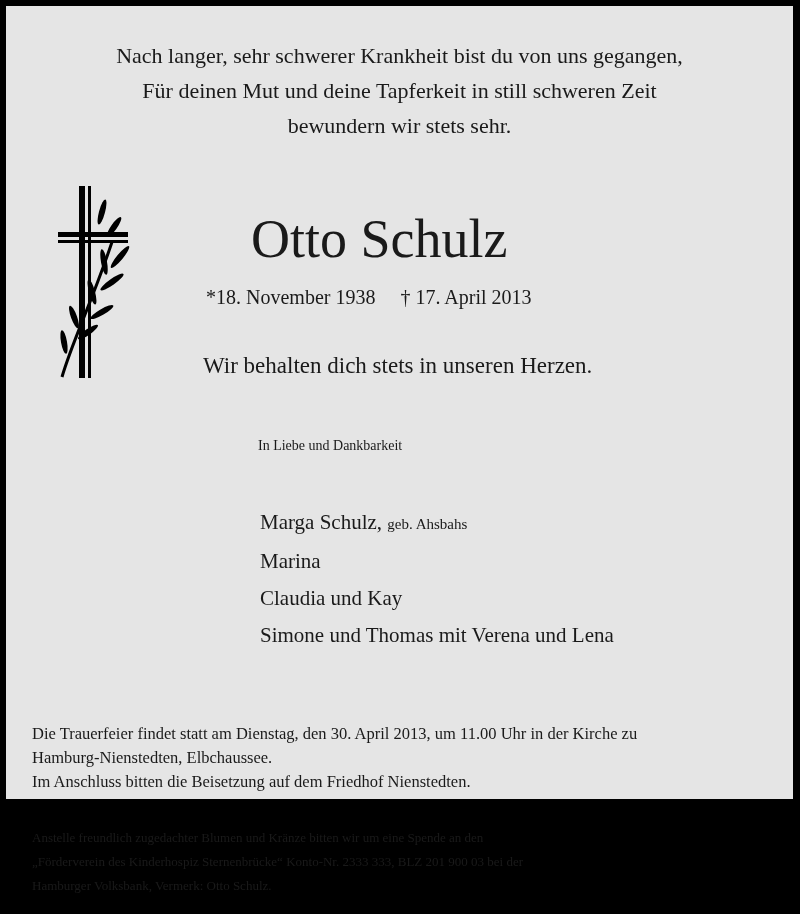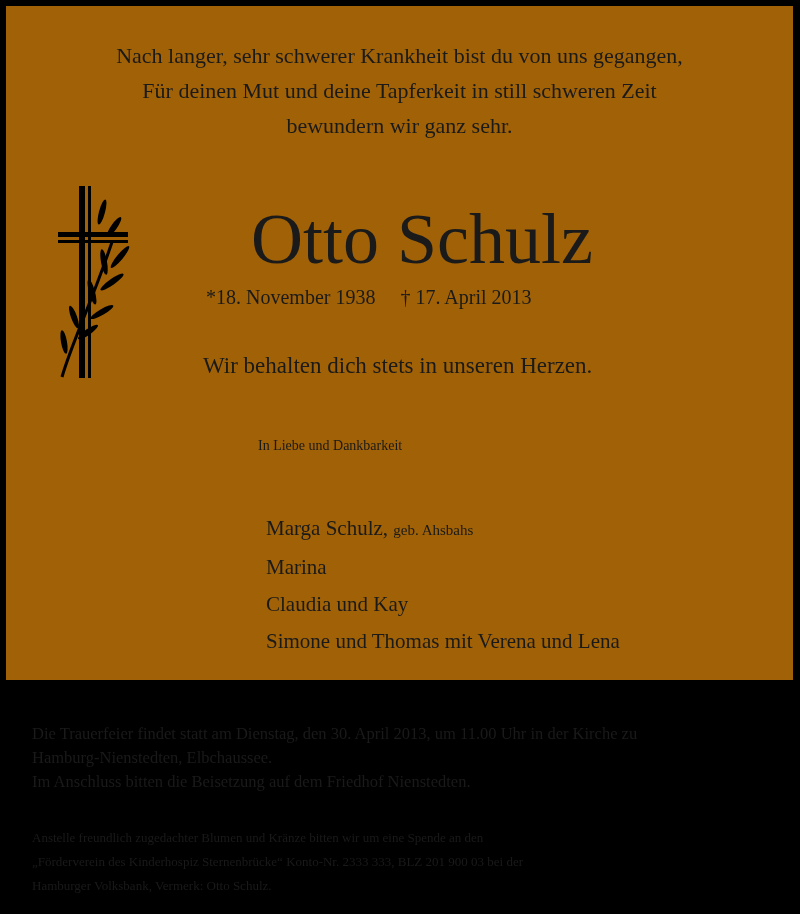--- a/index.html
+++ b/index.html
@@ -1,39 +1,39 @@
 <!DOCTYPE html>
 <html><head>
 <meta charset="utf-8">
 <style>
   html, body { margin:0; padding:0; }
   body { width:800px; height:914px; background:#000; position:relative; overflow:hidden; }
-  .card { position:absolute; left:6px; top:6px; width:787px; height:674px; background:#a16207; color:#1a1a1a;
+  .card { position:absolute; left:6px; top:6px; width:787px; height:793px; background:#e5e5e5; color:#1a1a1a;
     font-family:"Liberation Serif", "DejaVu Serif", serif; }
   .intro { position:absolute; left:0; right:0; top:32px; text-align:center; font-size:22px; line-height:35px; }
   .emblem { position:absolute; left:46px; top:176px; width:80px; height:200px; }
-  .name { position:absolute; left:245px; top:198px; font-size:72px; line-height:70px; }
+  .name { position:absolute; left:245px; top:198px; font-size:54px; line-height:70px; }
   .dates { position:absolute; left:200px; top:278px; font-size:20px; line-height:26px; white-space:pre; }
   .motto { position:absolute; left:197px; top:345px; font-size:23px; line-height:30px; }
   .closing { position:absolute; left:252px; top:426px; font-size:14px; line-height:28px; }
-  .family { position:absolute; left:252px; top:496px; font-size:21px; line-height:37px; margin:8px; padding:0; list-style:none; }
+  .family { position:absolute; left:252px; top:496px; font-size:21px; line-height:37px; margin:2px; padding:0; list-style:none; }
   .family .note { font-size:15px; }
   .service { position:absolute; left:26px; top:716px; width:740px; font-size:16.5px; line-height:24px; }
   .donation { position:absolute; left:26px; top:820px; width:740px; font-size:13px; line-height:24px; text-align:justify; }
   .line { display:block; }
 </style>
 </head>
 <body>
 
 <div class="card">
 
   <div class="intro">
     <span class="line">Nach langer, sehr schwerer Krankheit bist du von uns gegangen,</span>
     <span class="line">Für deinen Mut und deine Tapferkeit in still schweren Zeit</span>
-    <span class="line">bewundern wir ganz sehr.</span>
+    <span class="line">bewundern wir stets sehr.</span>
   </div>
 
   <div class="emblem">
     <svg width="80" height="200" viewBox="0 0 80 200">
 
       <rect x="27" y="4" width="6" height="192" fill="#000"></rect>
       <rect x="36" y="4" width="3" height="192" fill="#000"></rect>
       <rect x="6" y="50" width="70" height="5" fill="#000"></rect>
       <rect x="6" y="58" width="70" height="3" fill="#000"></rect>
 

